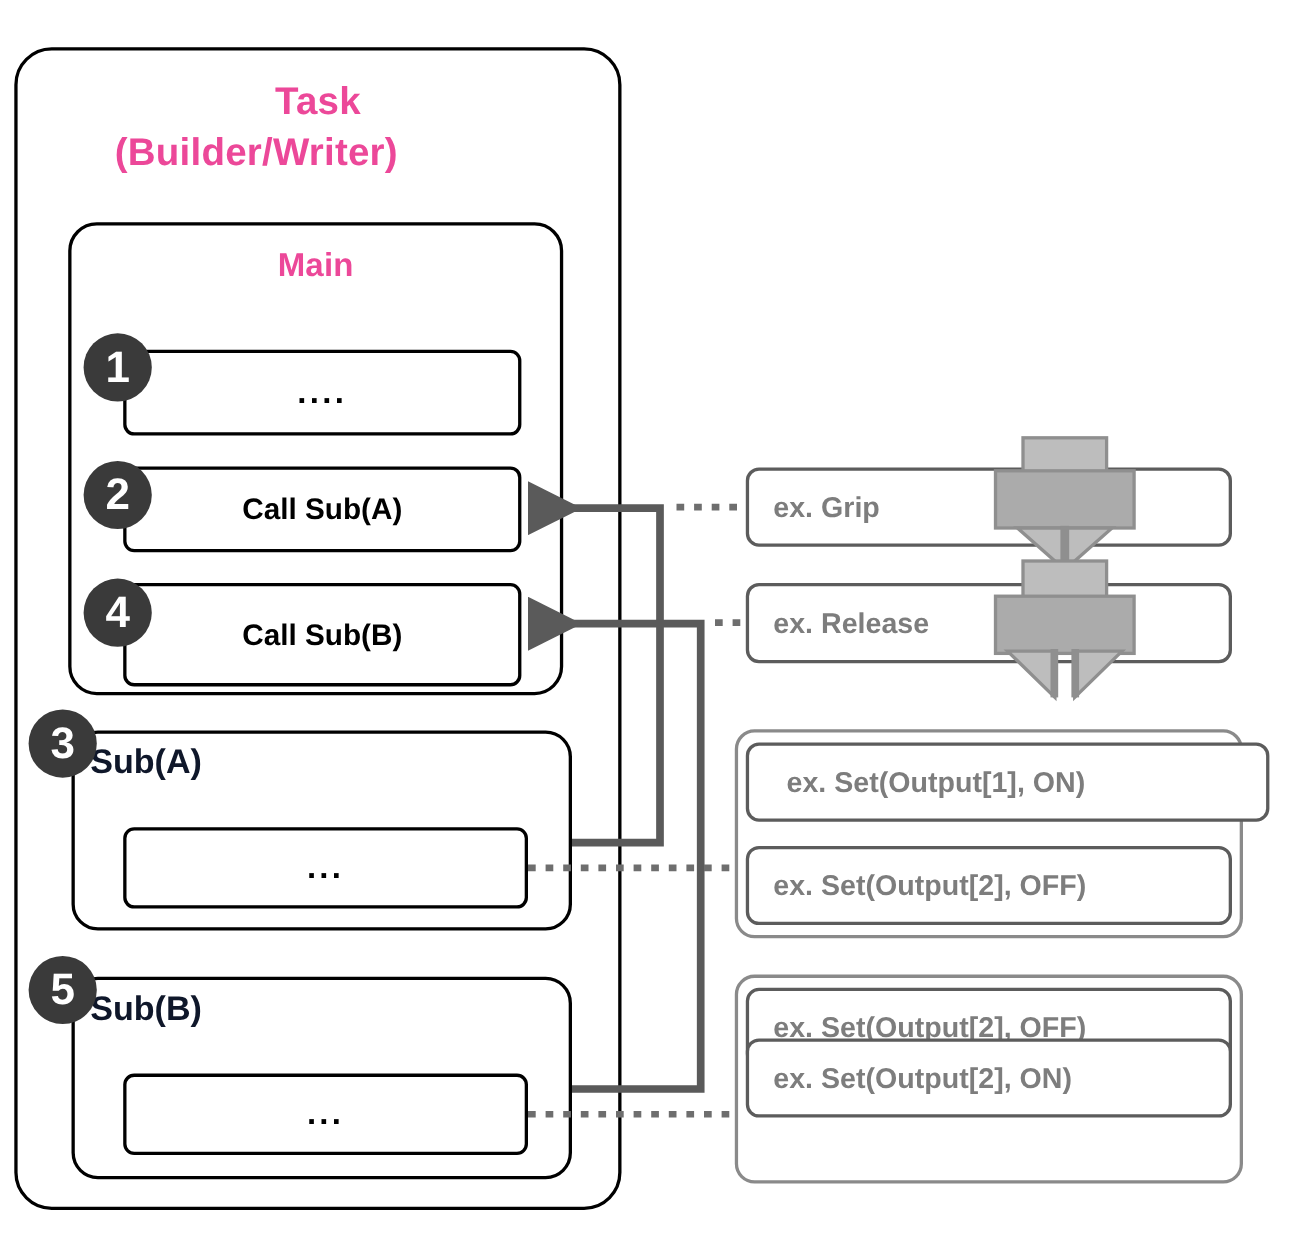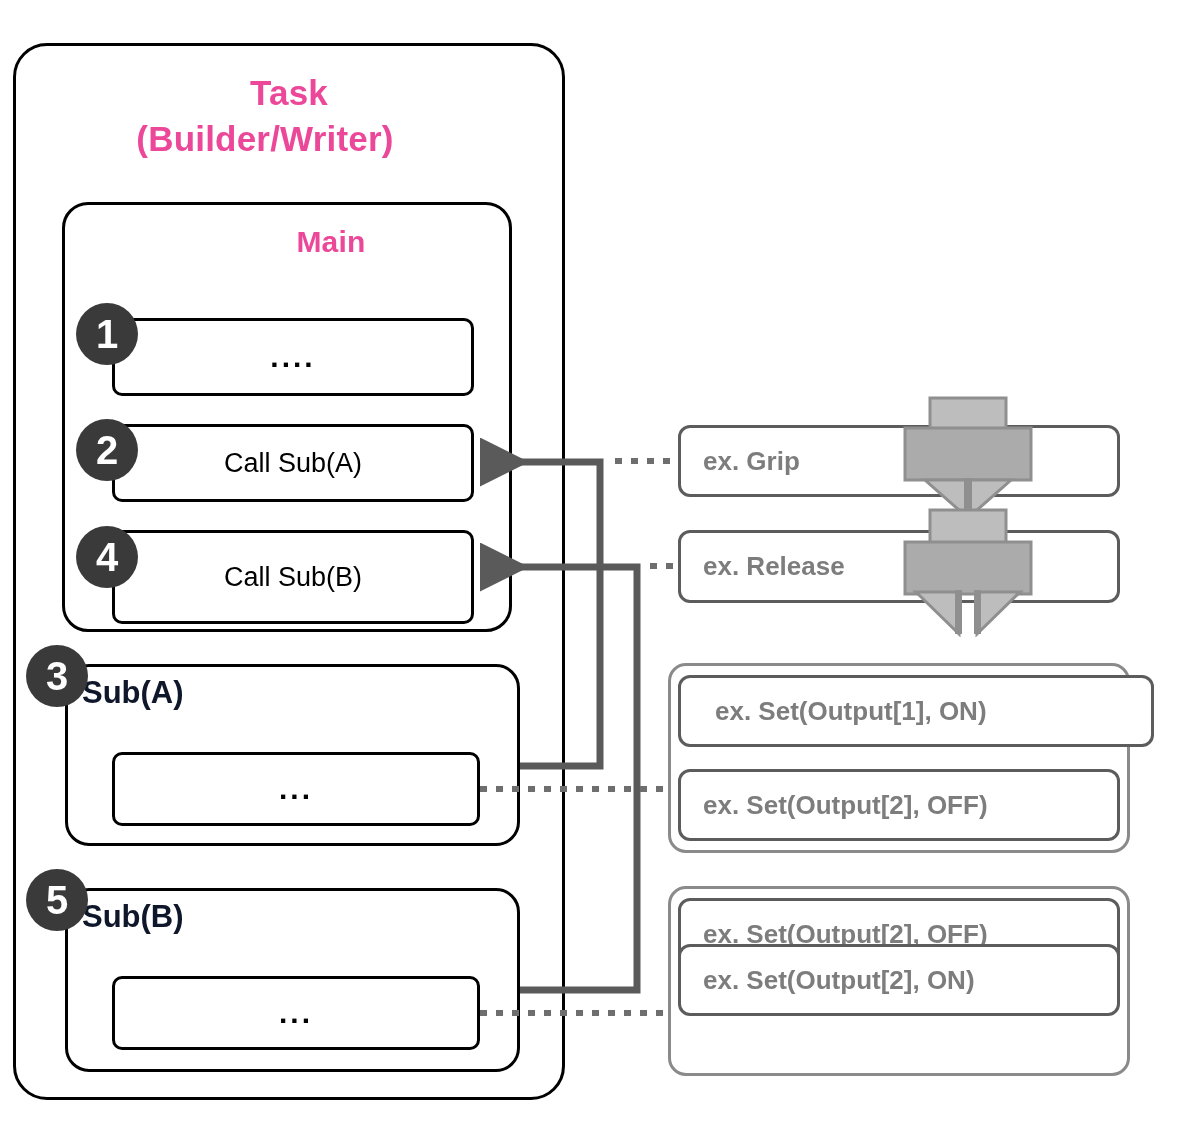--- a/index.html
+++ b/index.html
@@ -12,21 +12,21 @@
   .main-box{border:3px solid #000;border-radius:26px;}
   .sub-box{border:3px solid #000;border-radius:24px;}
   .code-box{border:3px solid #000;border-radius:10px;display:flex;align-items:center;justify-content:center;}
 
   
   .title{position:absolute;text-align:center;font-weight:bold;color:#ec4899;letter-spacing:.2px;}
   .task-title{font-size:35px;line-height:42px;}
   .main-title{font-size:30px;line-height:36px;}
   .sub-title{position:absolute;font-size:31px;font-weight:bold;color:#0f172a;line-height:36px;}
 
-  .code-text{font-size:27px;font-weight:normal;color:#000;white-space:nowrap;}
+  .code-text{font-size:27px;font-weight:bold;color:#000;white-space:nowrap;}
   .dots{font-size:30px;font-weight:bold;color:#000;letter-spacing:3px;line-height:10px;}
 
   
   .badge{position:absolute;width:62px;height:62px;border-radius:50%;
          background:#3a3a3a;color:#fff;display:flex;align-items:center;justify-content:center;
          font-size:40px;font-weight:bold;z-index:6;}
 
   
   .ex-box{position:absolute;box-sizing:border-box;border:3px solid #5c5c5c;border-radius:12px;
           background:#fff;display:flex;align-items:center;}
@@ -38,25 +38,25 @@
   #icons{position:absolute;left:0;top:0;width:1185px;height:1126px;overflow:visible;z-index:7;pointer-events:none;}
 </style>
 </head>
 <body>
 
 <div id="stage">
 
   <div class="box task-box" style="left:13px;top:43px;width:552px;height:1057px;"></div>
 
   <div class="title task-title" style="left:13px;top:72px;width:552px;">Task</div>
-  <div class="title task-title" style="left:13px;top:118px;width:440px;margin-left:32px;">(Builder/Writer)</div>
+  <div class="title task-title" style="left:13px;top:118px;width:440px;">(Builder/Writer)</div>
 
   <div class="box main-box" style="left:62px;top:202px;width:450px;height:430px;"></div>
 
-  <div class="title main-title" style="left:62px;top:224px;width:450px;margin-left:44px;">Main</div>
+  <div class="title main-title" style="left:62px;top:224px;width:450px;">Main</div>
 
   <div class="box code-box" style="left:112px;top:318px;width:362px;height:78px;">
     <span class="dots">....</span>
   </div>
   <div class="badge" style="left:76px;top:303px;">1</div>
 
   <div class="box code-box" style="left:112px;top:424px;width:362px;height:78px;">
     <span class="code-text">Call Sub(A)</span>
   </div>
   <div class="badge" style="left:76px;top:419px;">2</div>

